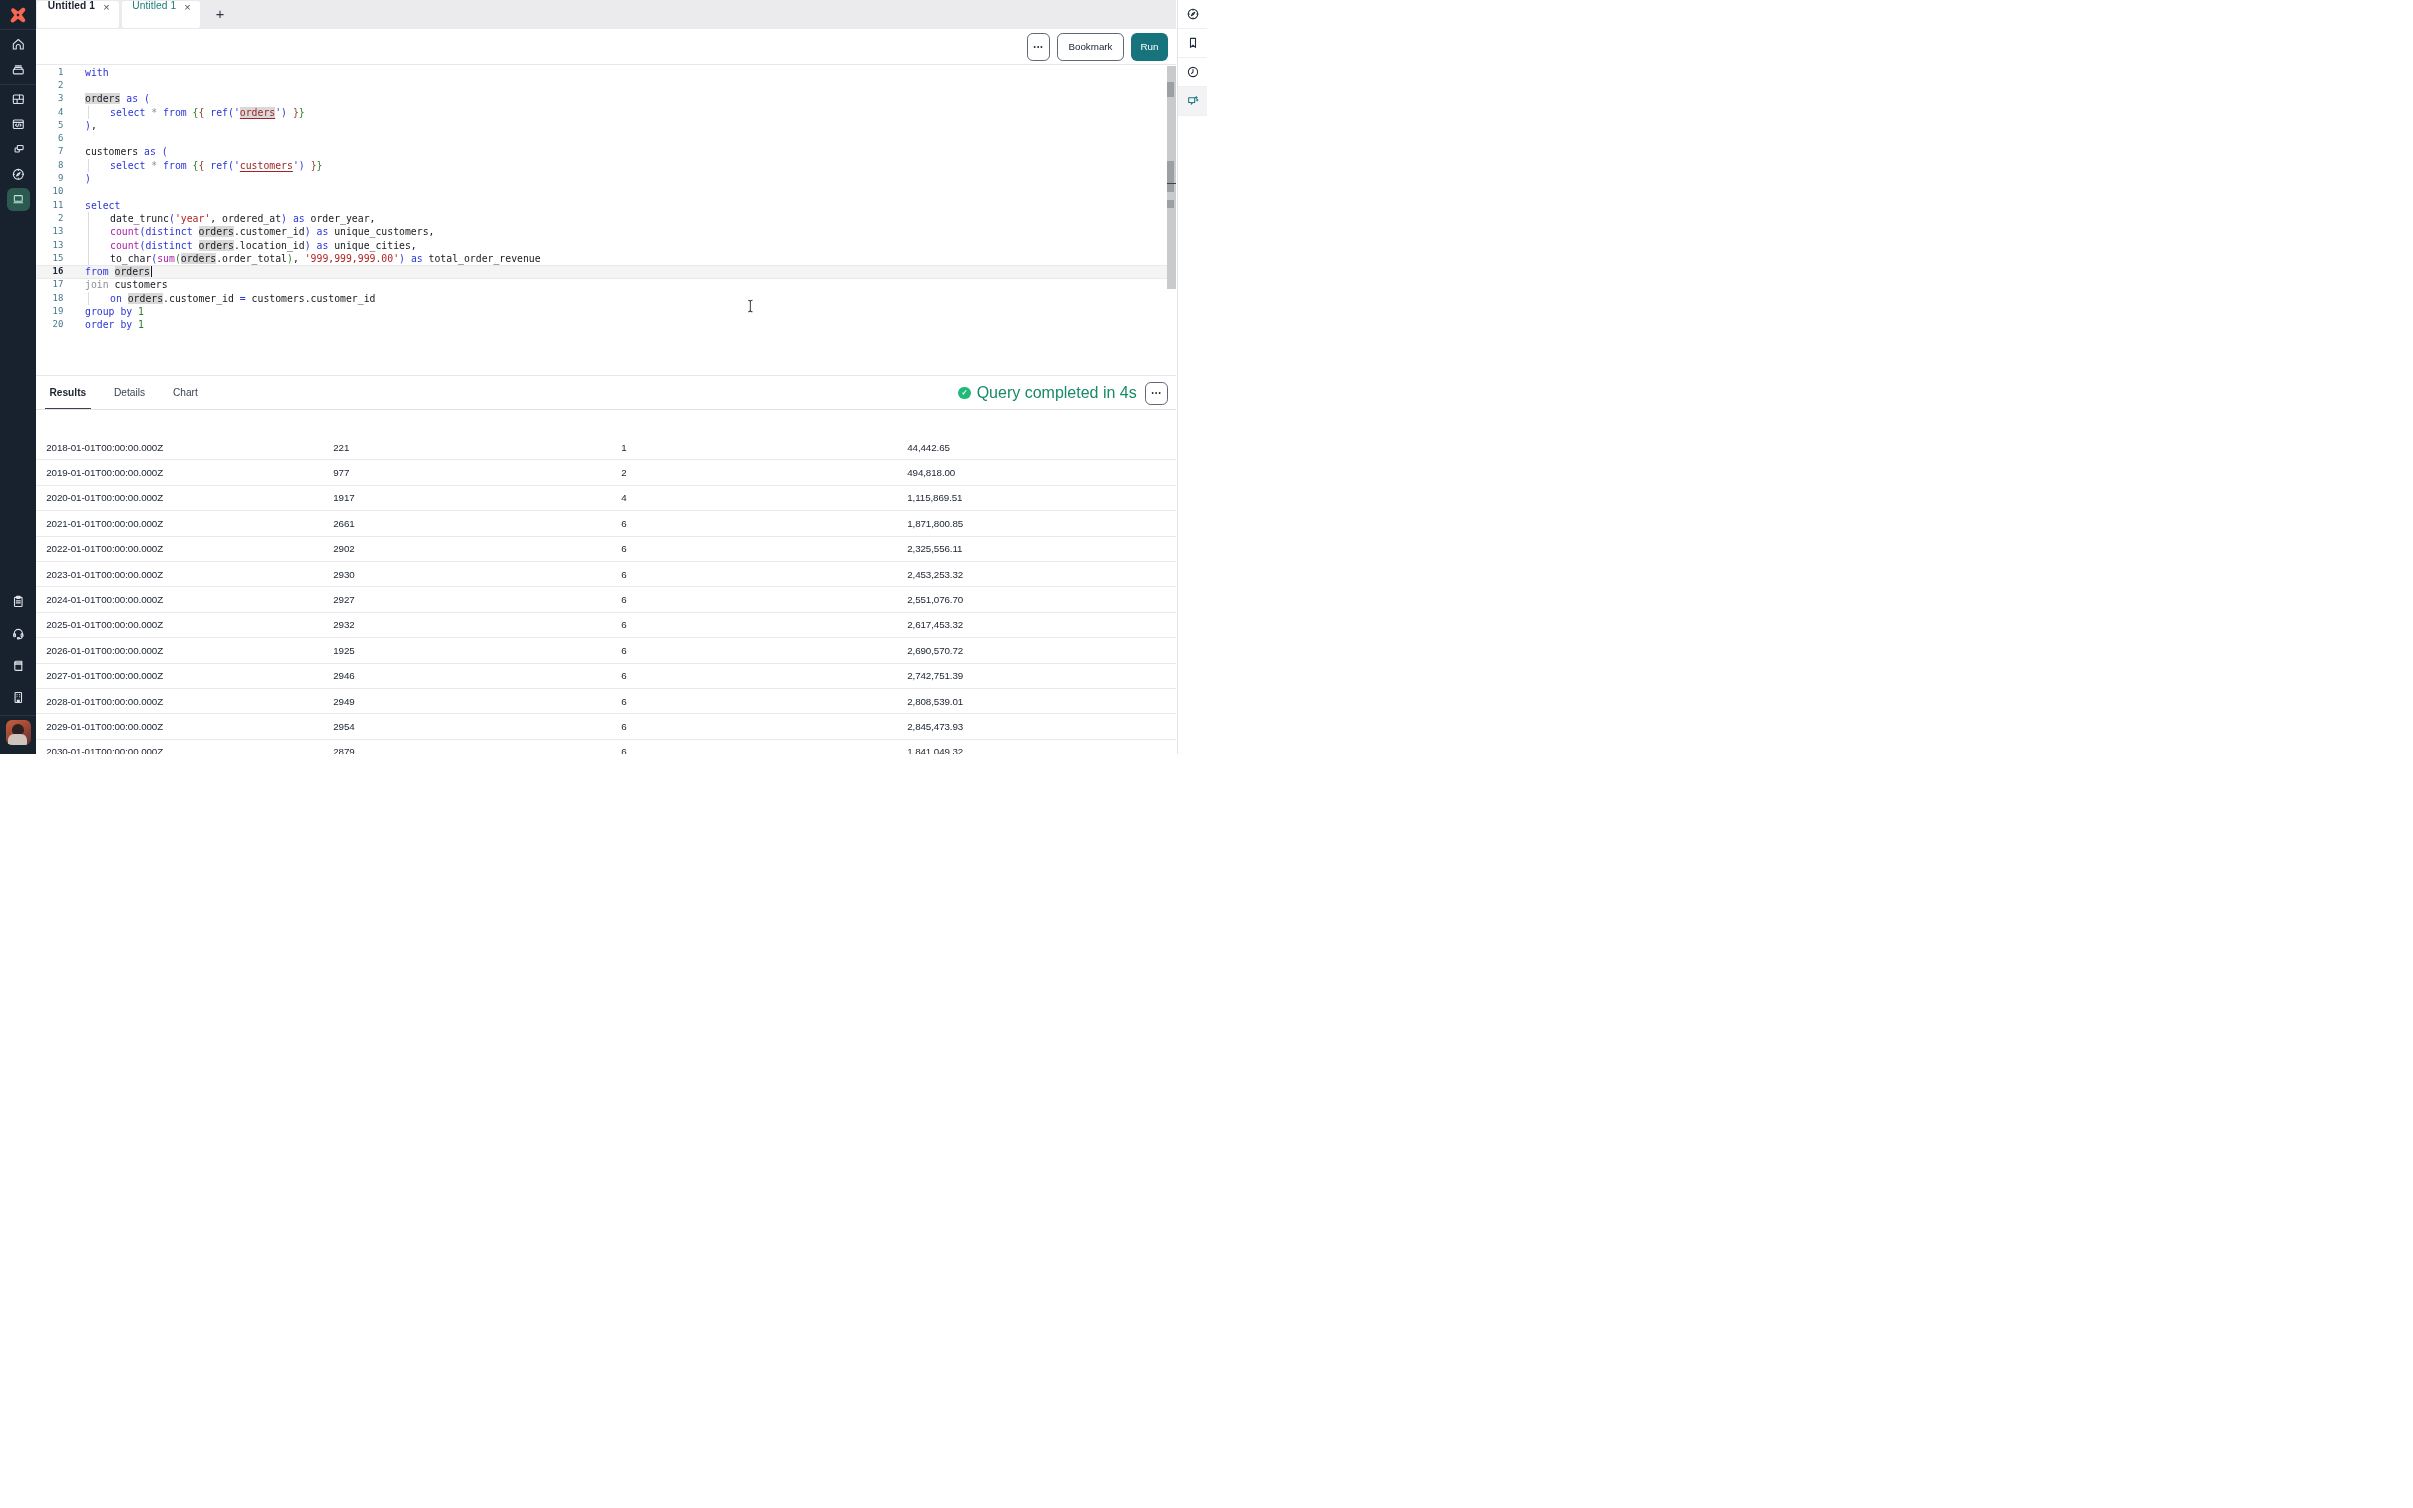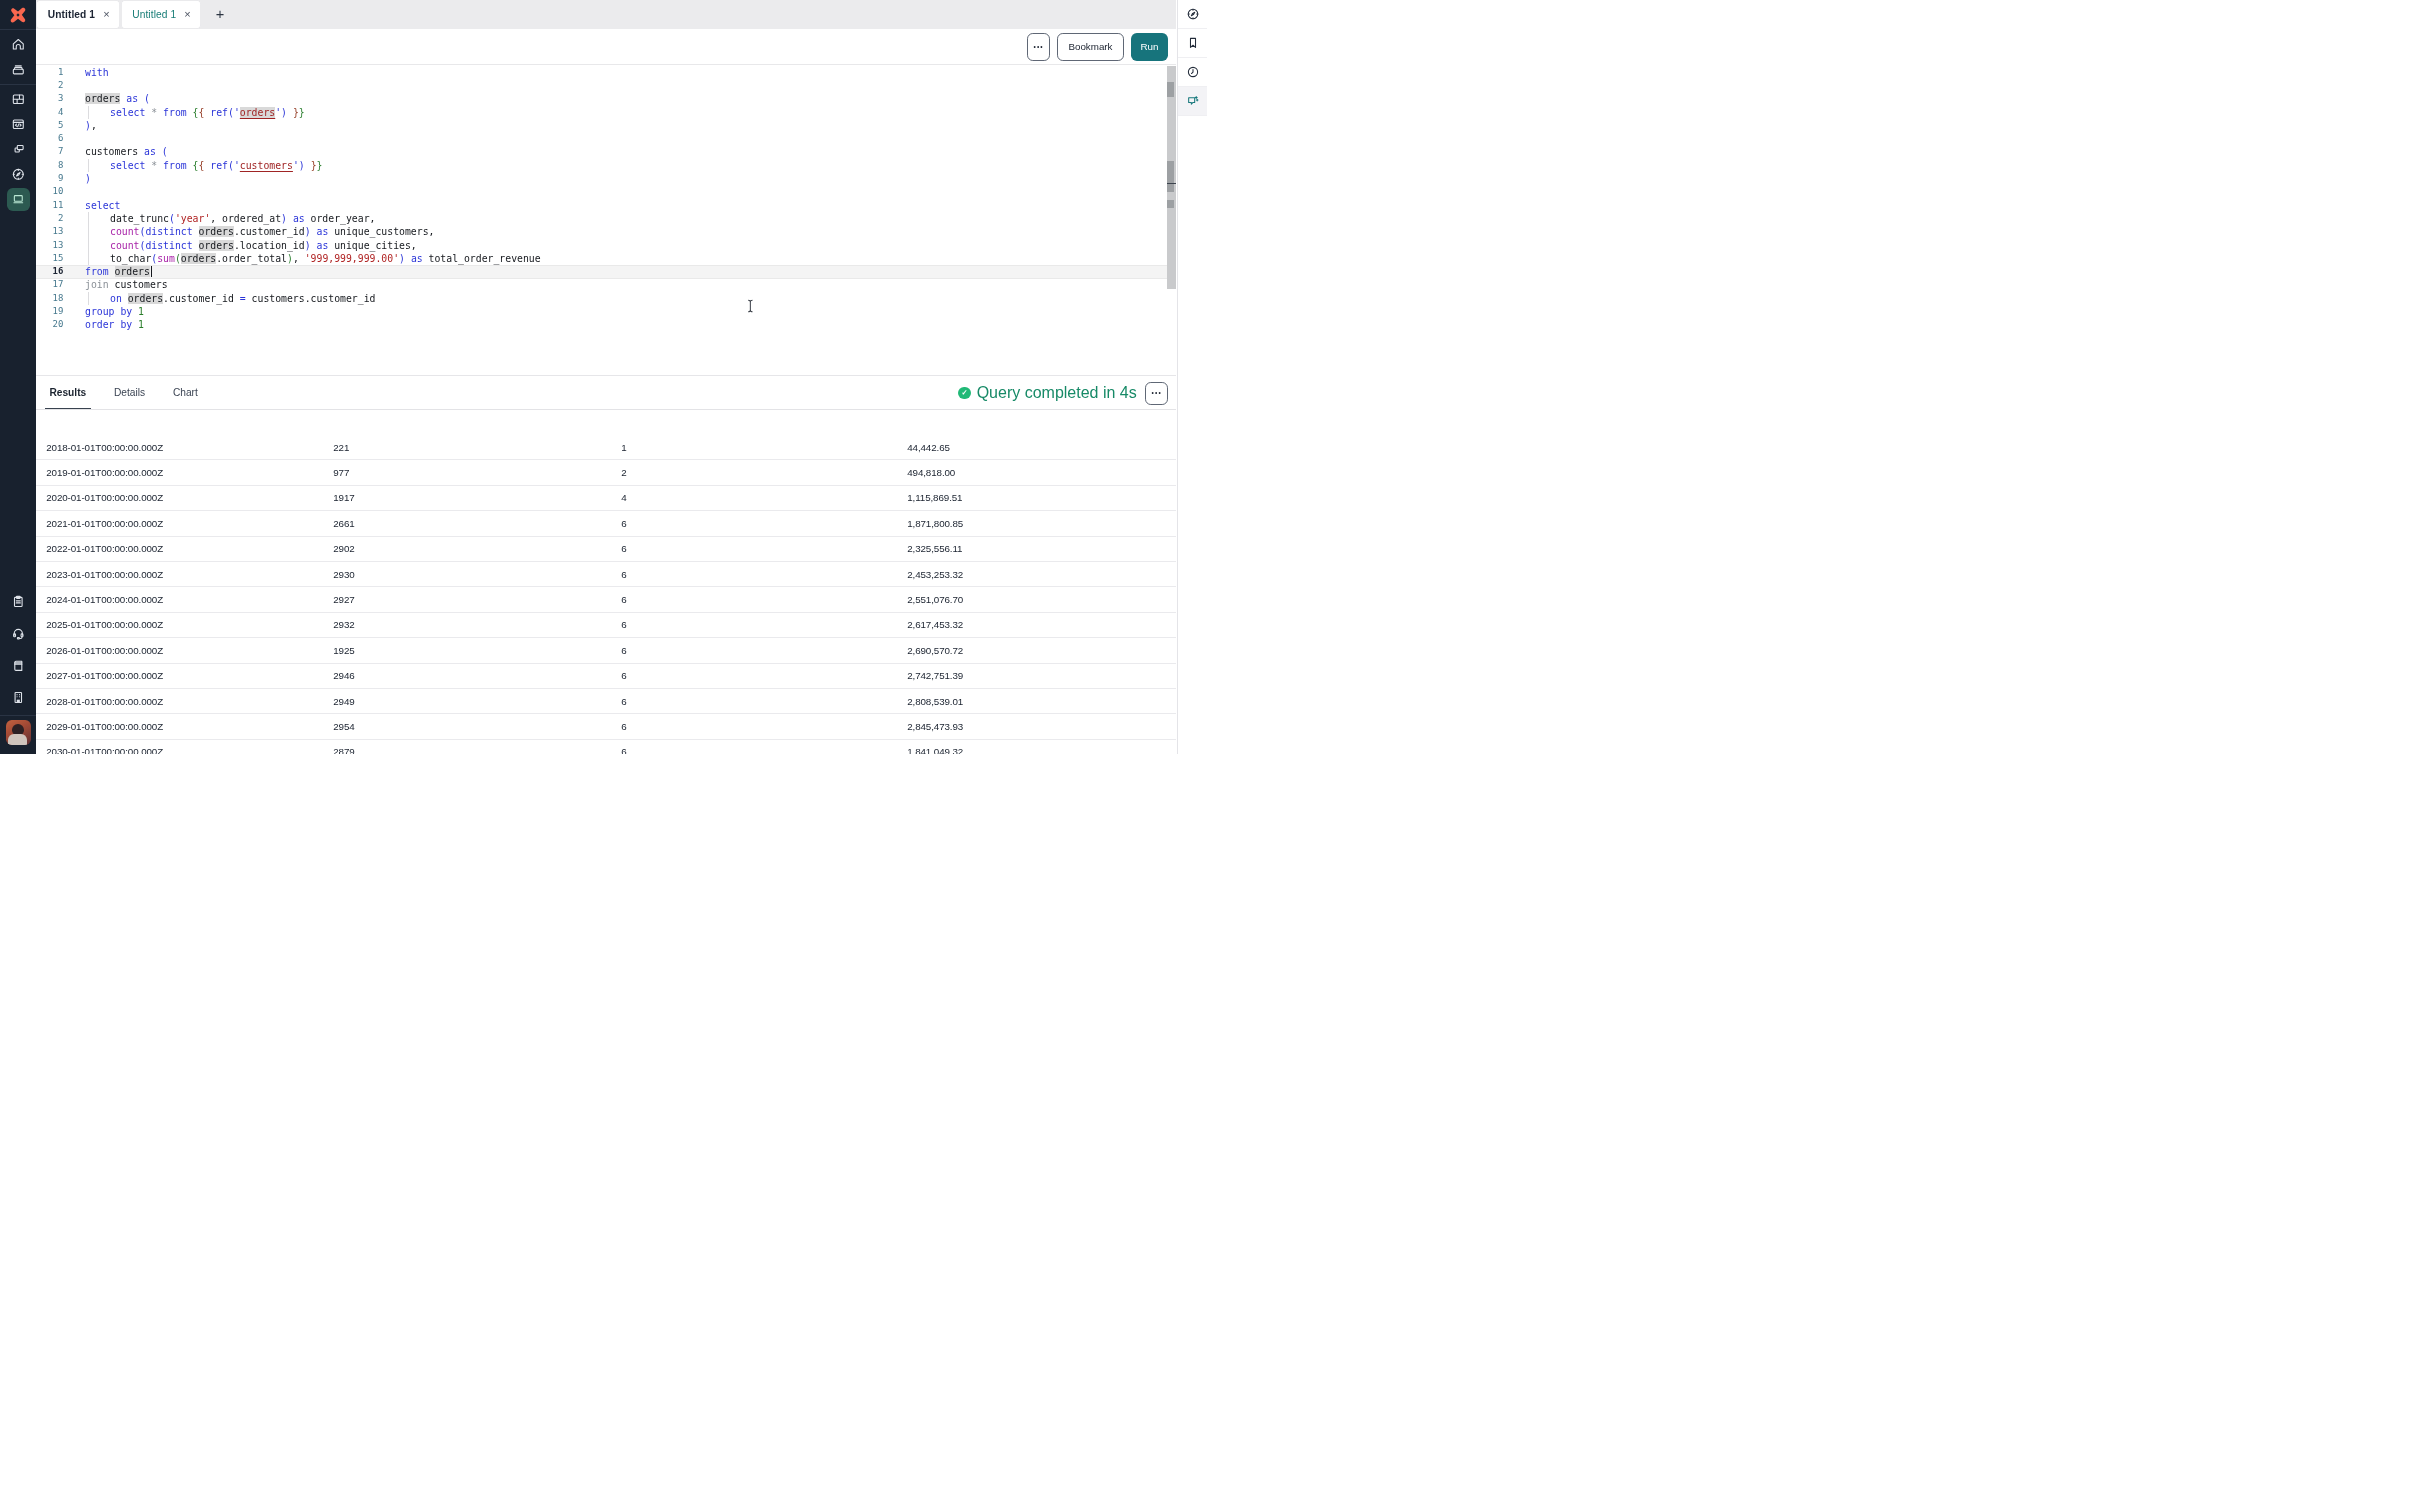--- a/index.html
+++ b/index.html
@@ -18,21 +18,21 @@
   .rail-item.active{color:#b9e7d3;}
   .rail-item.active svg{position:relative;}
   .rail-spacer{flex:1 1 auto;}
   .rail-avatar{width:25px; height:25px; border-radius:5.8px; margin:4.4px 0 8.7px 0; flex:0 0 auto; cursor:pointer;
      background:linear-gradient(150deg,#c4623f 0%,#a34a35 40%,#5f2f33 100%); position:relative; overflow:hidden;}
   .rail-avatar::before{content:""; position:absolute; left:6.6px; top:3.6px; width:11.7px; height:11.7px; border-radius:50%; background:#2d2023;}
   .rail-avatar::after{content:""; position:absolute; left:2.9px; top:14px; width:19px; height:11.7px; border-radius:5.8px 5.8px 0 0; background:#cfc4bc;}
 
   
   .topbar{position:absolute; left:36px; top:0; width:1140px; height:29px; background:#ebebed; display:flex; align-items:stretch; z-index:4;}
-  .tab{display:flex; align-items:center; gap:6.6px; background:#ffffff; border-radius:4.4px; padding:0 8.7px 0 11.7px; margin-right:0.7px; cursor:pointer; box-shadow:inset 0 0 0 0.7px #e3e3e6;}
+  .tab{display:flex; align-items:flex-start; gap:6.6px; background:#ffffff; border-radius:4.4px; padding:0 8.7px 0 11.7px; margin-right:0.7px; cursor:pointer; box-shadow:inset 0 0 0 0.7px #e3e3e6;}
   .tab .tab-label{font-size:10.2px; color:#1c2433; font-weight:700; letter-spacing:0.1px;}
   .tab.inactive .tab-label{color:#177c76; font-weight:400;}
   .tab-close{font-size:11px; color:#4a5160; line-height:1; cursor:pointer; padding:1.5px;}
   .newtab-btn{width:22px; height:22px; margin:3.6px 0 0 7.3px; border:none; background:transparent; font-size:14.6px; color:#2b3442; cursor:pointer; line-height:1;}
 
   
   .main{position:absolute; left:36px; top:29px; width:1140px; height:725px; background:#fff;}
 
   
   .toolbar{position:absolute; left:0; top:0; width:100%; height:35px; display:flex; align-items:center; justify-content:flex-end; gap:7.3px; padding-right:8px; box-sizing:border-box;}

